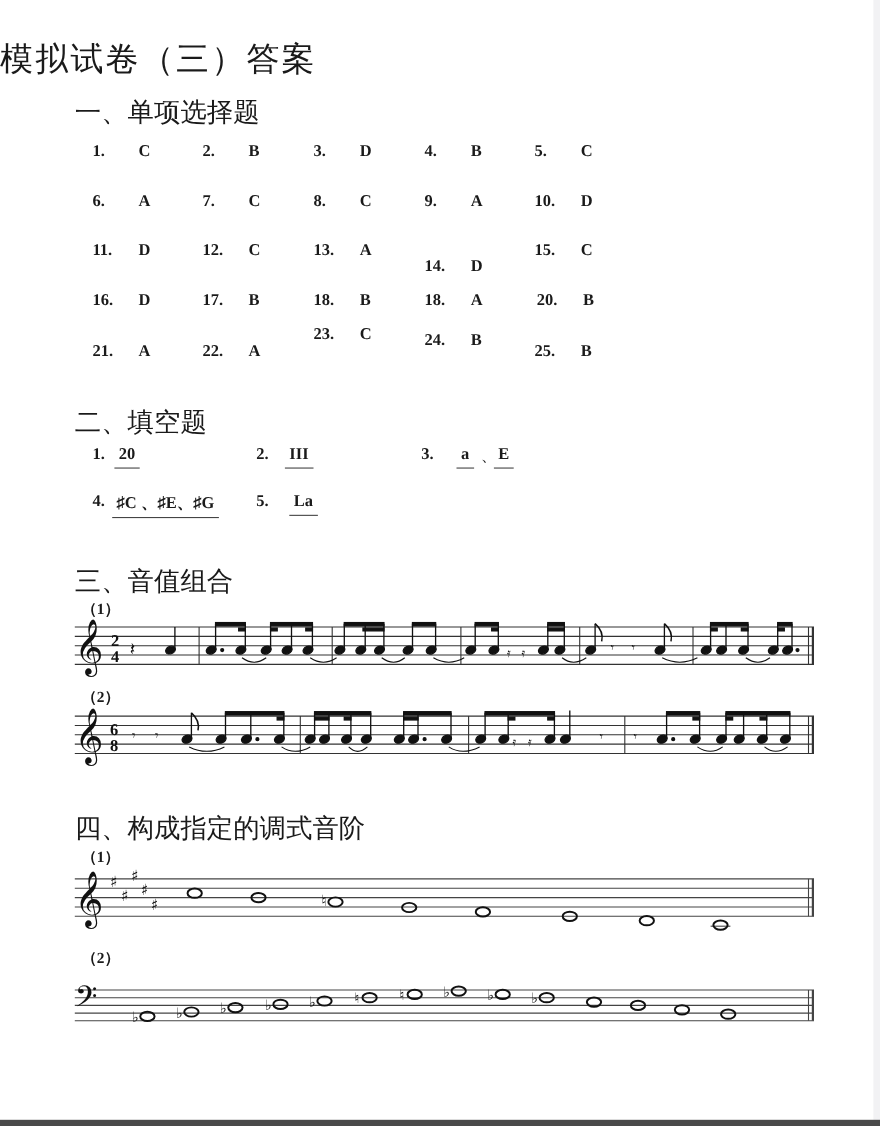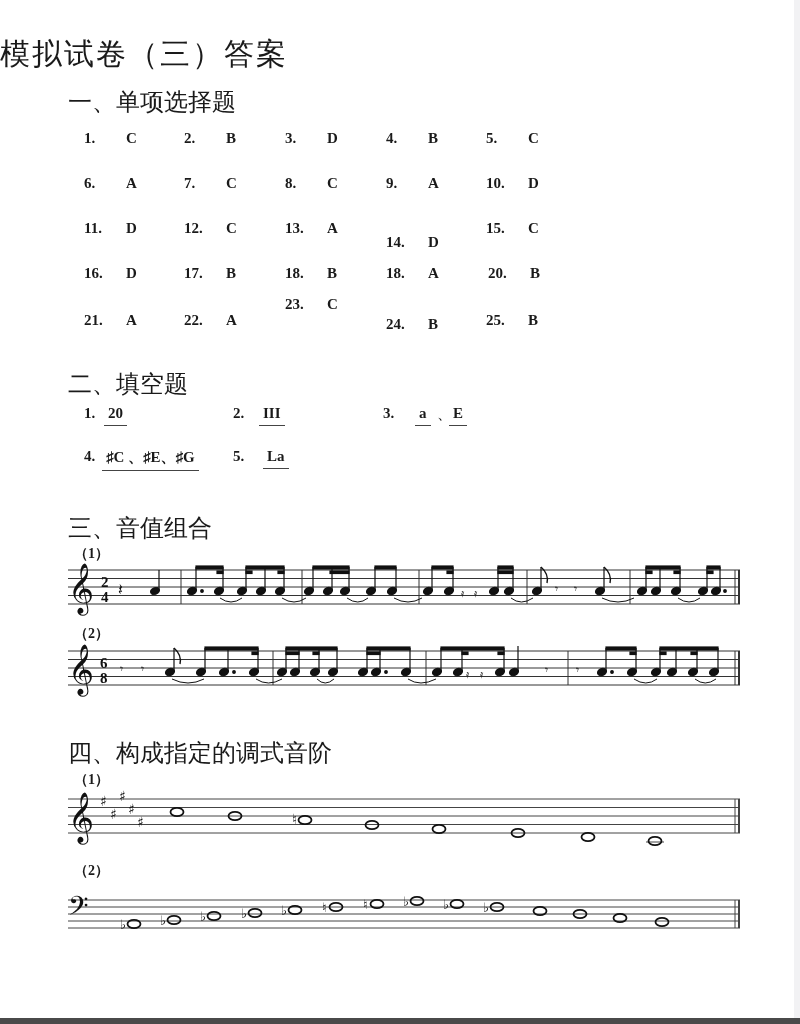--- a/index.html
+++ b/index.html
@@ -44,21 +44,21 @@
     <div class="mc-item" style="left: 386px; top: 220px; margin-top: 14px;"><span class="num">14.</span><span class="ans">D</span></div>
     <div class="mc-item" style="left: 486px; top: 220px;"><span class="num">15.</span><span class="ans">C</span></div>
     <div class="mc-item" style="left: 84px; top: 265px;"><span class="num">16.</span><span class="ans">D</span></div>
     <div class="mc-item" style="left: 184px; top: 265px;"><span class="num">17.</span><span class="ans">B</span></div>
     <div class="mc-item" style="left: 285px; top: 265px; text-align: center;"><span class="num">18.</span><span class="ans">B</span></div>
     <div class="mc-item" style="left: 386px; top: 265px;"><span class="num">18.</span><span class="ans">A</span></div>
     <div class="mc-item" style="left: 488px; top: 265px;"><span class="num">20.</span><span class="ans">B</span></div>
     <div class="mc-item" style="left: 84px; top: 312px;"><span class="num">21.</span><span class="ans">A</span></div>
     <div class="mc-item" style="left: 184px; top: 312px;"><span class="num">22.</span><span class="ans">A</span></div>
     <div class="mc-item" style="left: 285px; top: 296px;"><span class="num">23.</span><span class="ans">C</span></div>
-    <div class="mc-item" style="left: 386px; top: 316px;"><span class="num">24.</span><span class="ans">B</span></div>
+    <div class="mc-item" style="left: 386px; top: 302px;"><span class="num">24.</span><span class="ans">B</span></div>
     <div class="mc-item" style="left: 486px; top: 312px;"><span class="num">25.</span><span class="ans">B</span></div>
   </div>
 
 <div class="section" style="top:368px;">二、填空题</div>
 
 <div class="fill-item" style="left:84px;top:405px;">
   <span>1.</span>
   <span class="fill-ans" style="left:20px;">20</span>
 </div>
 <div class="fill-item" style="left:233px;top:405px;">

